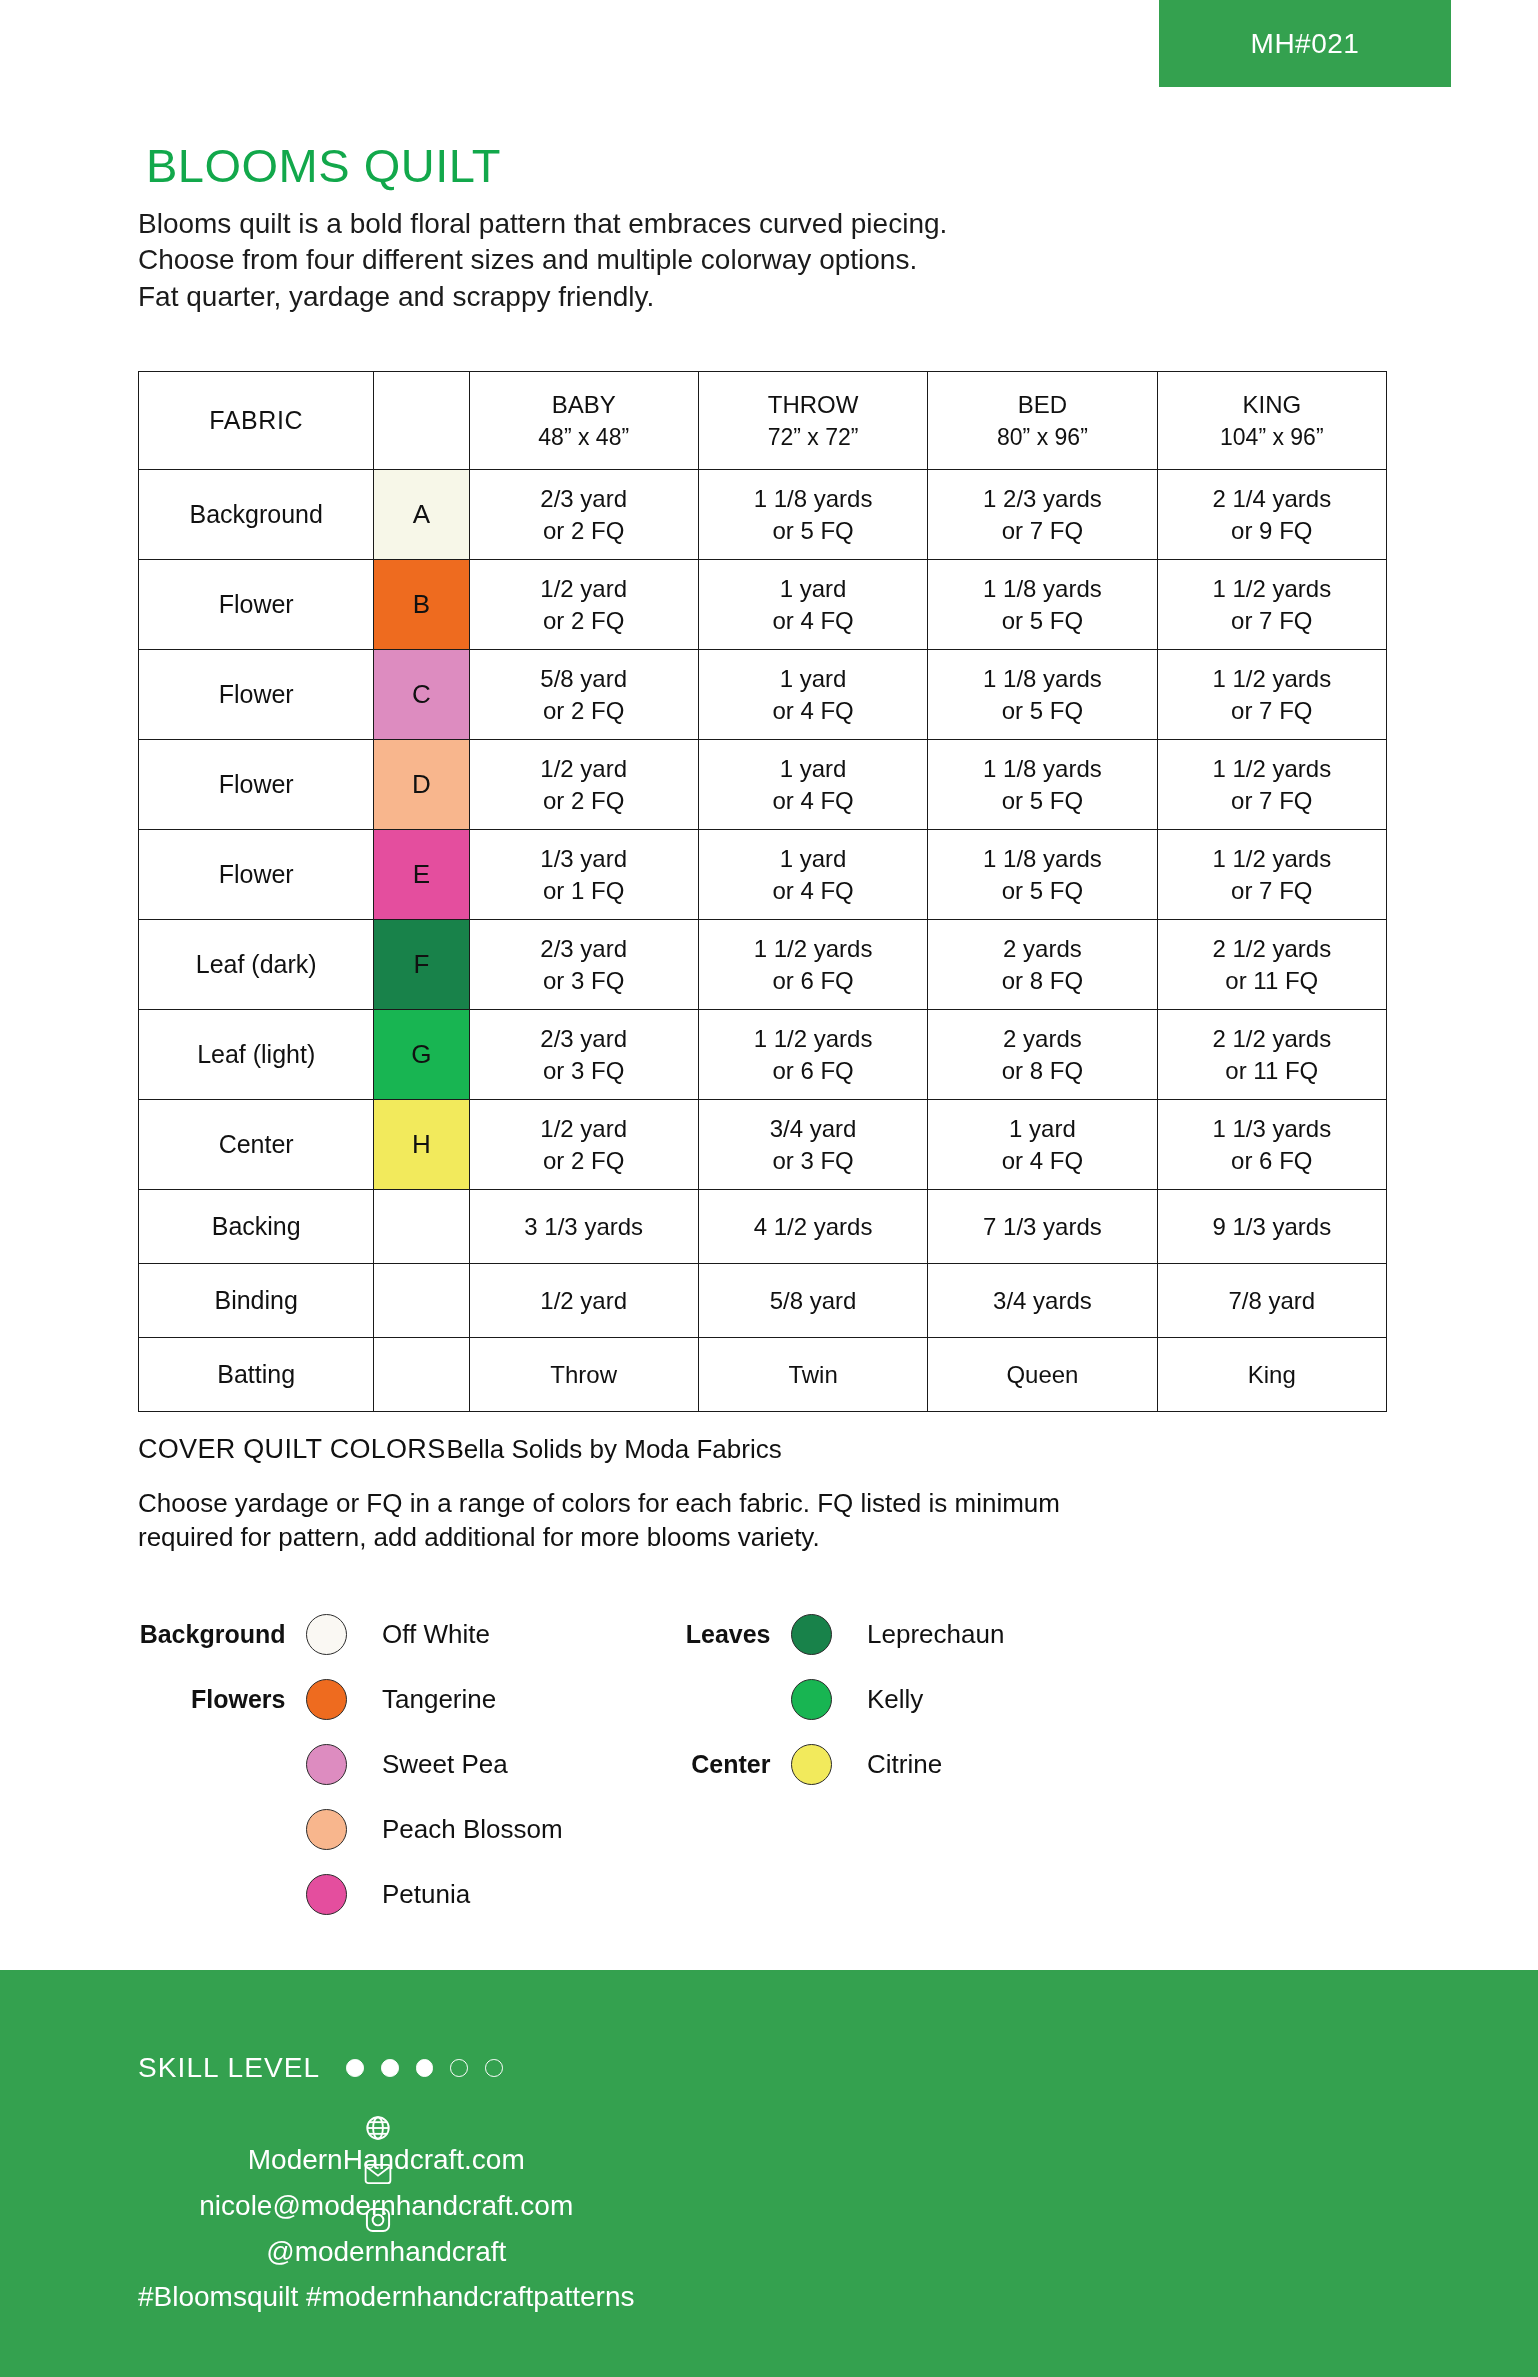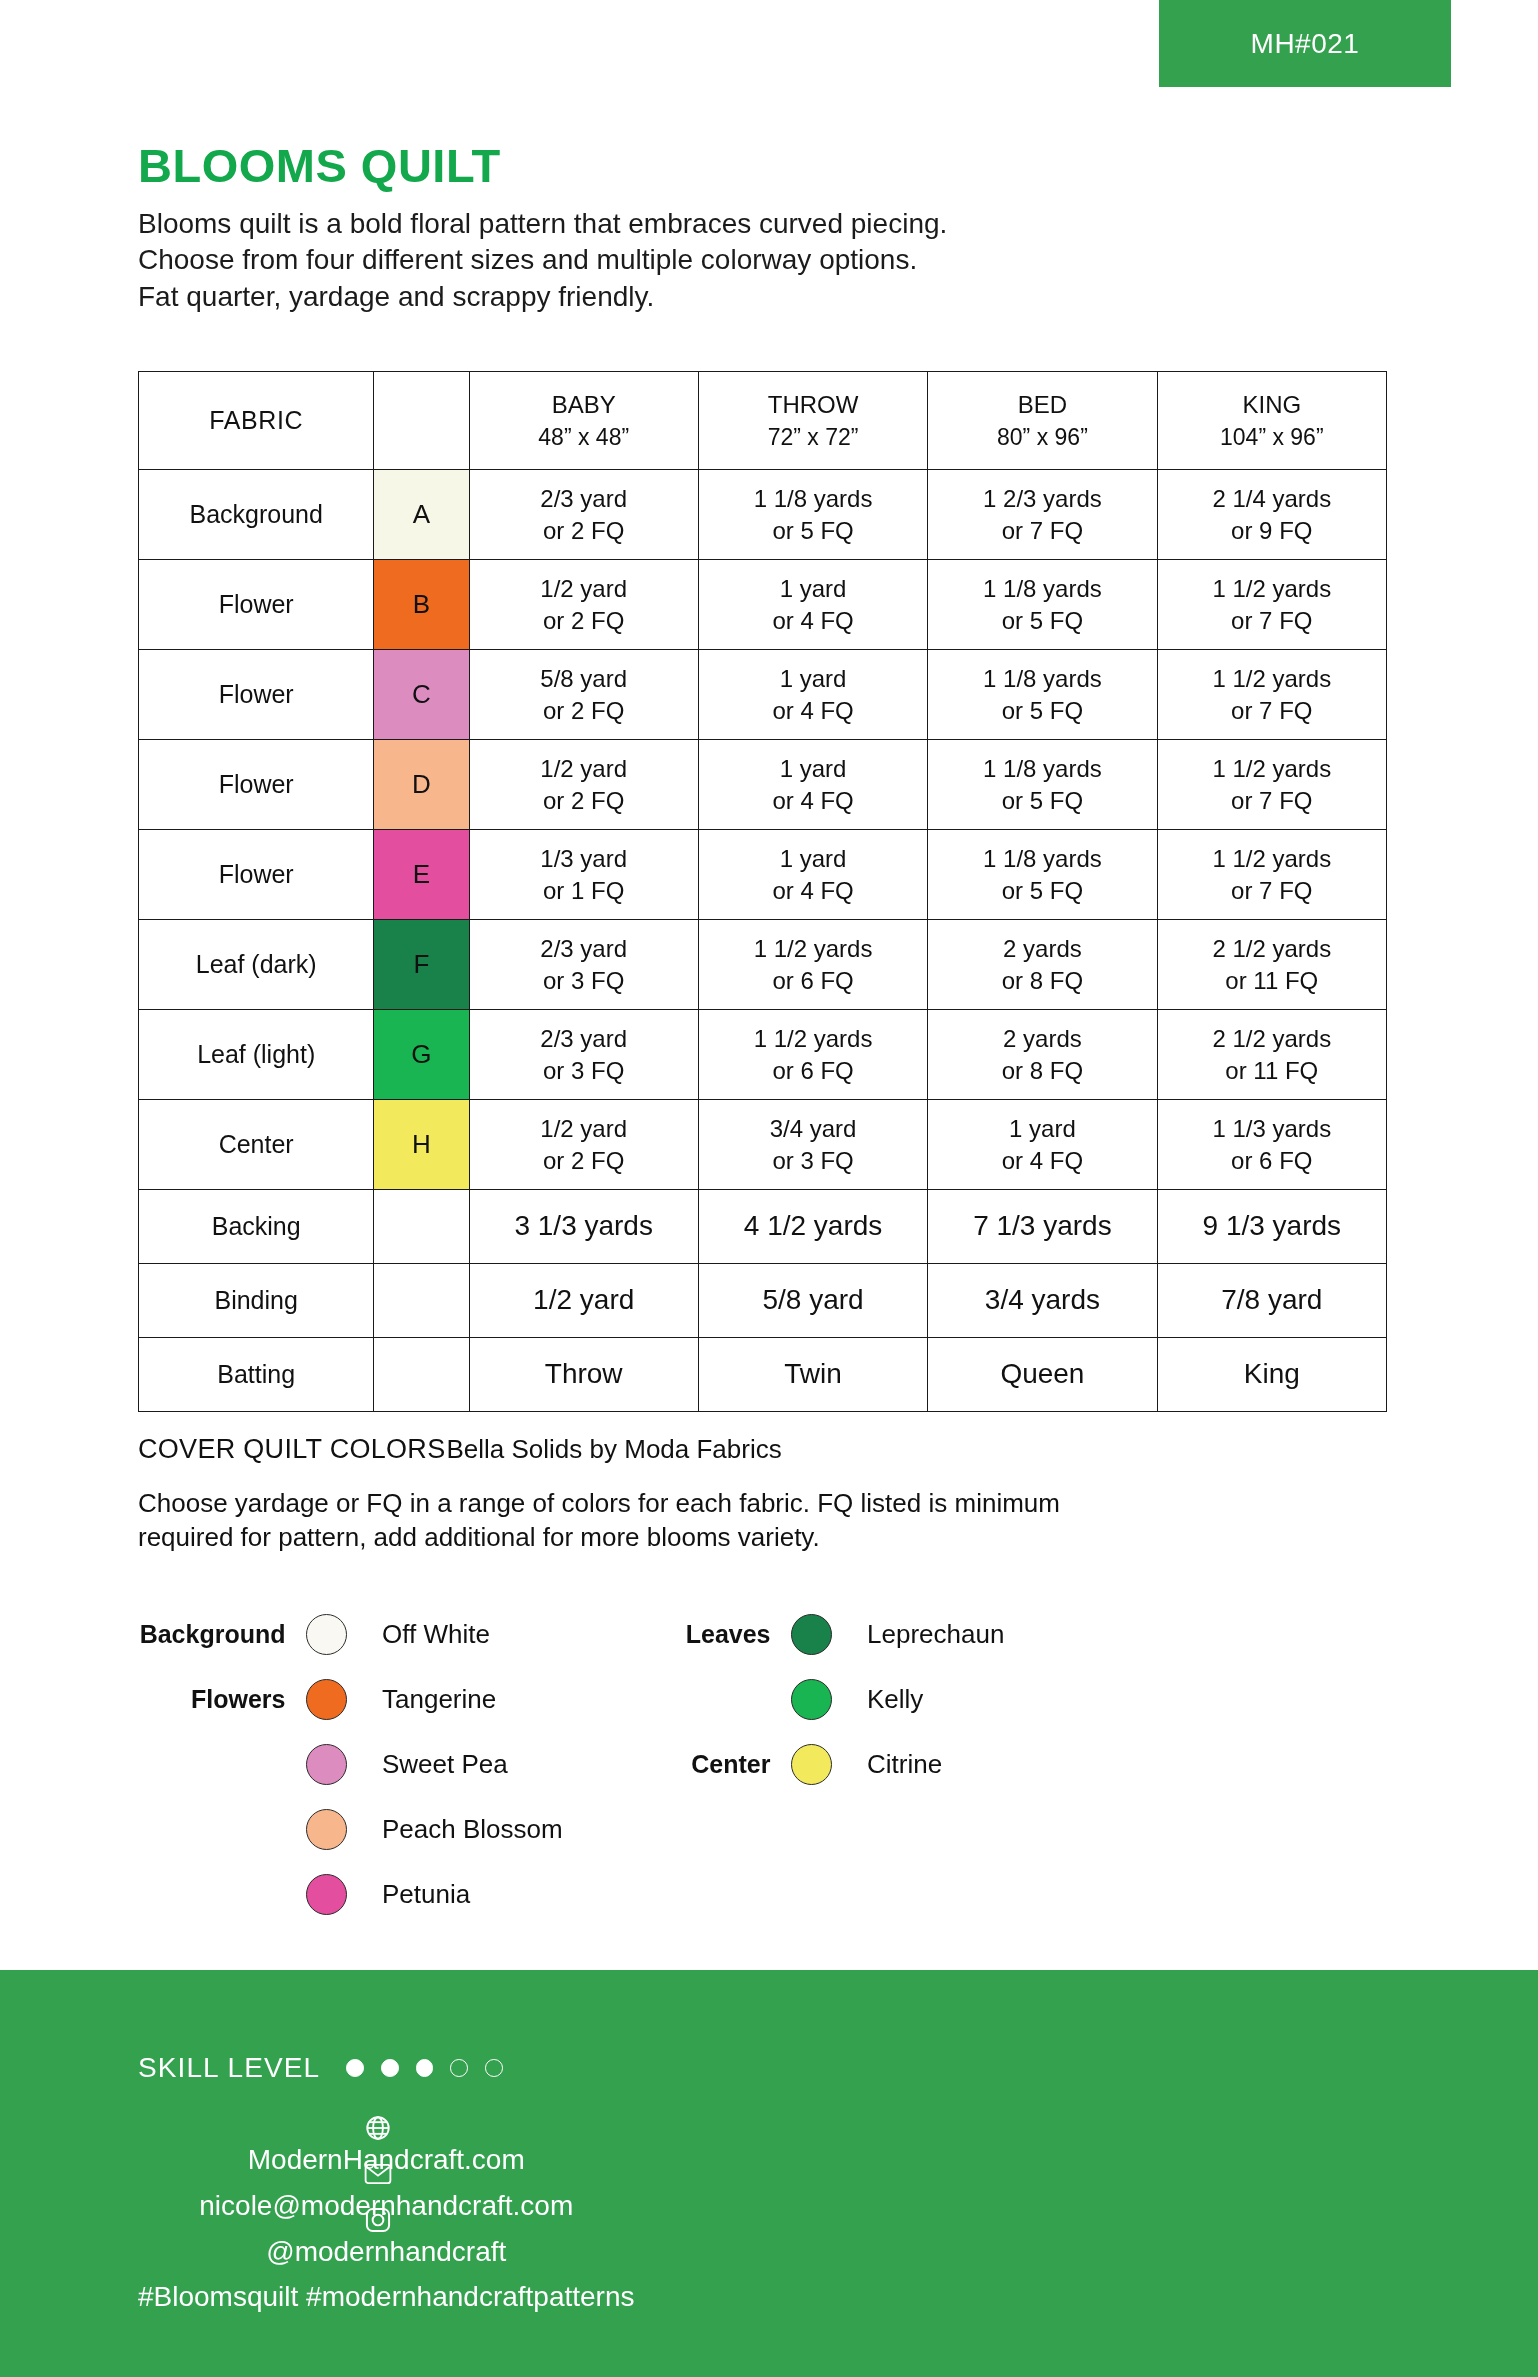--- a/index.html
+++ b/index.html
@@ -37,25 +37,25 @@
 
   
   #title-block {
     position: absolute;
     left: 138px;
     top: 142px;
     width: 1268px;
   }
   #page-title {
     font-size: 47px;
-    font-weight: bold;
+    font-weight: normal;
     color: #12a84b;
     letter-spacing: 0.5px;
     line-height: 1.0;
-    margin: 0 0 17px 0;
+    margin: 0 0 17px 8px;
   }
   .intro-line {
     font-size: 28px;
     line-height: 1.30;
     color: #1b1b1b;
     font-weight: 300;
   }
 
   
   #yardage-table {
@@ -100,21 +100,21 @@
     font-size: 26px;
     font-weight: 500;
   }
   .td-amt {
     font-size: 24px;
     line-height: 1.30;
   }
   .amt-2 { display: block; }
 
   .row-single td { height: 73px; }
-  .row-single .td-amt { font-size: 28px; }
+  .row-single .td-amt { font-size: 24px; }
 
   
   #cover-colors {
     position: absolute;
     left: 138px;
     top: 1434px;
     width: 1268px;
   }
   #cover-colors-heading {
     font-size: 27px;

